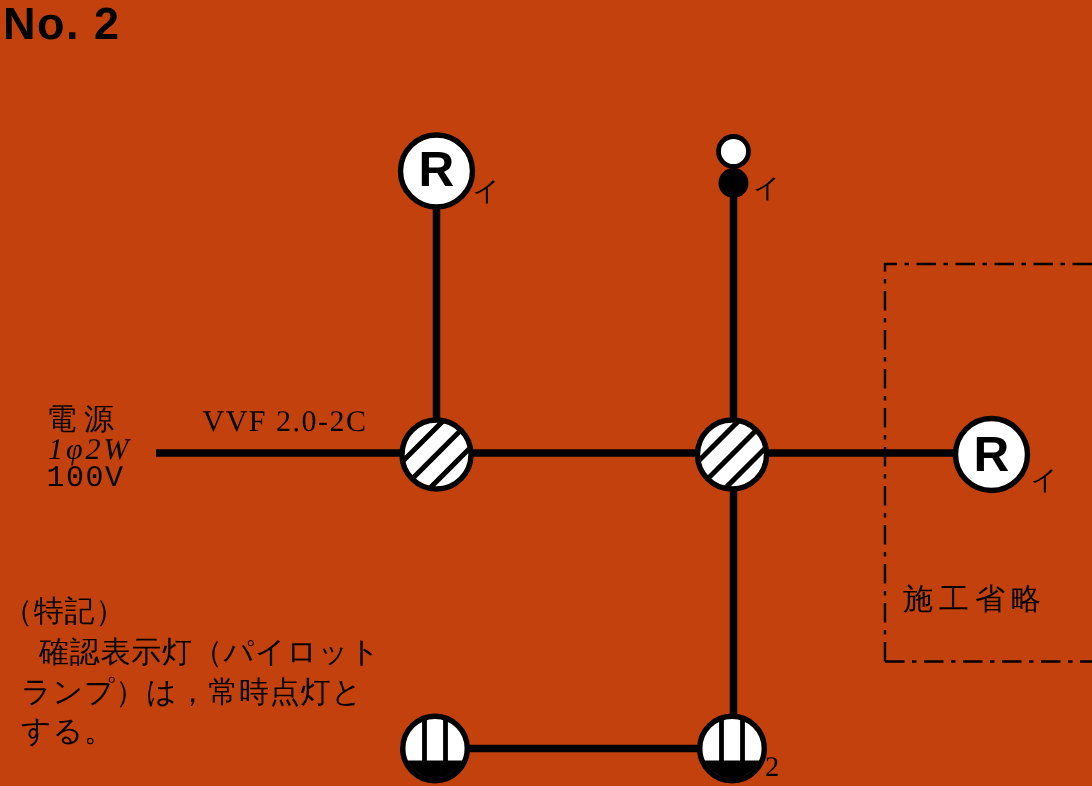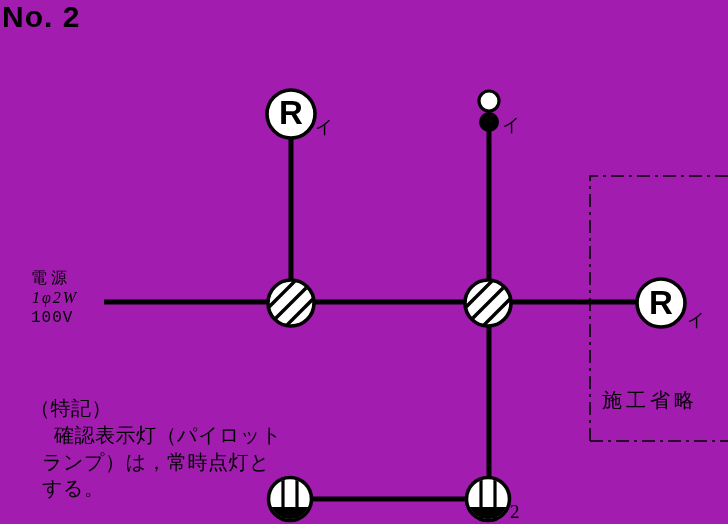--- a/index.html
+++ b/index.html
@@ -1,45 +1,45 @@
 <!DOCTYPE html>
 <html><head>
 <meta charset="utf-8">
 <style>
   html,body { margin:0; padding:0; background:#fff; }
   #canvas {
     position:relative;
     width:728px; height:524px;
-    background:#a21caf;
+    background:#c2410c;
     overflow:hidden;
     font-family:"Liberation Serif","DejaVu Serif",serif;
   }
   svg { position:absolute; left:0; top:0; }
   .txt {
     position:absolute;
     color:#000;
     white-space:pre;
     line-height:1;
   }
   .title {
     font-family:"Liberation Sans","DejaVu Sans",sans-serif;
     font-weight:bold;
     font-size:30px;
     letter-spacing:1px;
   }
-  .serif20 { font-size:16px; }
+  .serif20 { font-size:20px; }
   .rletter {
     font-family:"Liberation Sans","DejaVu Sans",sans-serif;
     font-weight:bold;
     font-size:33px;
     transform:translate(-50%,-54%);
   }
   .circuit { font-size:18px; }
   .omit { font-size:20px; letter-spacing:4px; }
-  .note-line { font-size:20px; letter-spacing:0.5px;margin-left:28px; }
+  .note-line { font-size:20px; letter-spacing:0.5px; }
   .count { font-size:19px; }
 </style>
 </head>
 <body>
 
 <div id="canvas">
 
   <svg width="728" height="524" viewBox="0 0 728 524">
     <defs>
       <clipPath id="jbL">
@@ -108,20 +108,21 @@
       <rect x="466" y="507" width="44" height="15" fill="#000" clip-path="url(#olR)"></rect>
     </g>
   </svg>
 
   <div class="txt title" style="left:2px; top:2px;">No. 2</div>
 
   <div class="txt serif20" style="left:31px; top:270px;">電 源</div>
   <div class="txt serif20" style="left:32px; top:290px; letter-spacing:2px;font-style:italic;">1φ2W</div>
   <div class="txt serif20" style="left:31px; top:310px; letter-spacing:1px;font-family:Liberation Mono, monospace;">100V</div>
 
+  <div class="txt serif20" style="left:135px; top:271px; letter-spacing:1px;">VVF 2.0-2C</div>
 
   <div class="txt rletter" style="left:291px; top:114px;">R</div>
   <div class="txt circuit" style="left:315px; top:118px;">イ</div>
 
   <div class="txt circuit" style="left:502px; top:116px;">イ</div>
 
   <div class="txt rletter" style="left:661px; top:304px;">R</div>
   <div class="txt circuit" style="left:687px; top:311px;">イ</div>
 
   <div class="txt omit" style="left:602px; top:390px;">施工省略</div>

